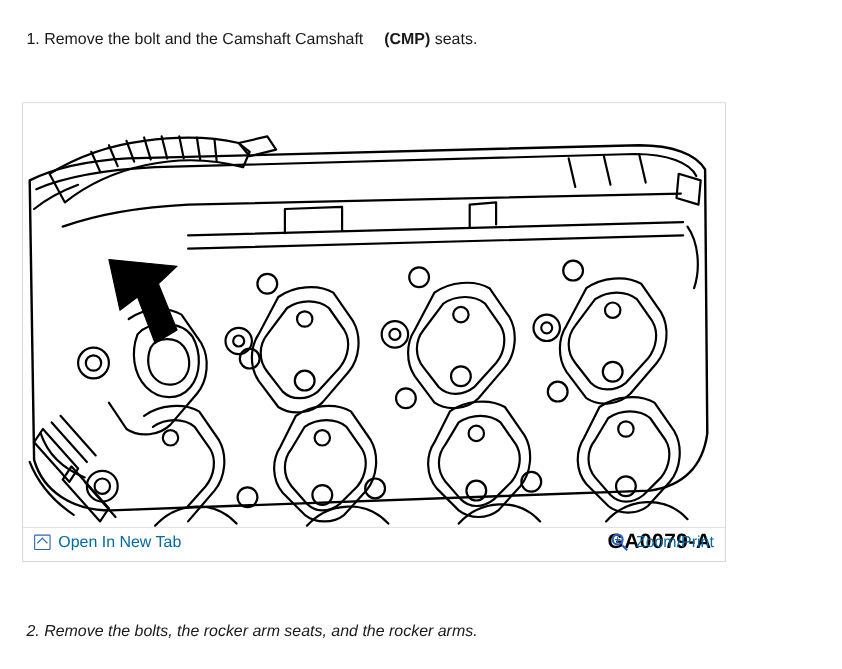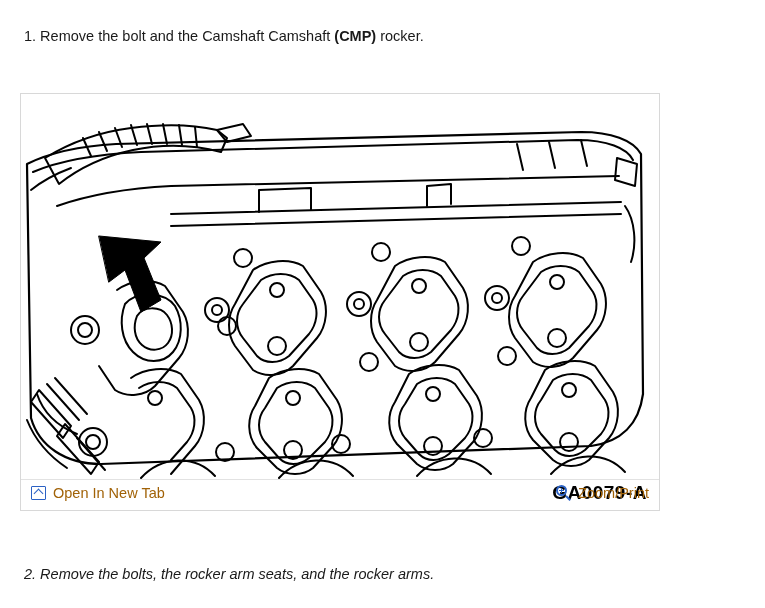--- a/index.html
+++ b/index.html
@@ -28,20 +28,21 @@
   }
   #step2 {
     position: absolute;
     left: 24px;
     top: 565px;
     width: 700px;
     font-style: italic;
   }
   .step-text b {
     font-weight: bold;
+    margin-left: 15px;
   }
 
   
   .figure-panel {
     position: absolute;
     left: 20px;
     top: 93px;
     width: 640px;
     height: 418px;
     background: #ffffff;
@@ -93,21 +94,21 @@
   .tb-right {
     position: absolute;
     right: 10px;
     top: 5px;
     display: flex;
     align-items: flex-start;
     gap: 6px;
     cursor: pointer;
   }
   .tb-label {
-    color: #a16207;
+    color: #0369a1;
     font-size: 14.5px;
   }
   .icon-newtab {
     width: 15px;
     height: 14px;
     border: 1.6px solid #2b61c4;
     border-radius: 1px;
     position: relative;
     box-sizing: border-box;
   }
@@ -161,21 +162,21 @@
   .icon-zoom .plus-v {
     left: 4.5px;
     top: 2.7px;
     width: 1.6px;
     height: 5.5px;
   }
 </style>
 </head>
 <body>
 
-<div id="step1" class="step-text"><span>1.</span><span> Remove the bolt and the Camshaft Camshaft </span><b>(CMP)</b><span> rocker.</span></div>
+<div id="step1" class="step-text"><span>1.</span><span> Remove the bolt and the Camshaft Camshaft </span><b>(CMP)</b><span> seats.</span></div>
 
 <div class="figure-panel">
 
   <div class="figure-image-area">
     <svg width="638" height="385" viewBox="0 0 638 385" xmlns="http://www.w3.org/2000/svg">
       <g fill="none" stroke="#000000" stroke-width="2" stroke-linejoin="round" stroke-linecap="round">
 
         <path d="M6 70 C 30 58, 60 52, 95 50 L 560 38 C 590 38, 612 46, 620 60 L 622 300 C 618 330, 600 348, 570 352 L 80 370 C 44 370, 18 352, 10 324 Z" stroke-width="2.2"></path>
 
         <path d="M12 78 C 40 66, 80 60, 120 58 L 556 46 C 586 46, 606 54, 612 66"></path>

